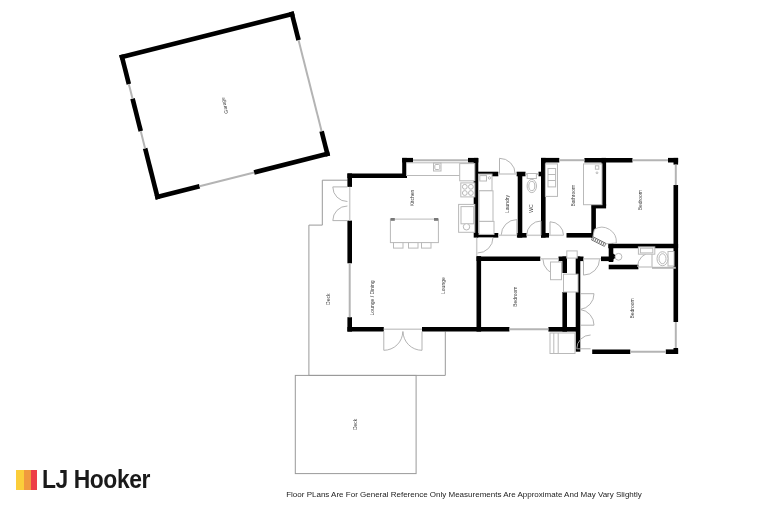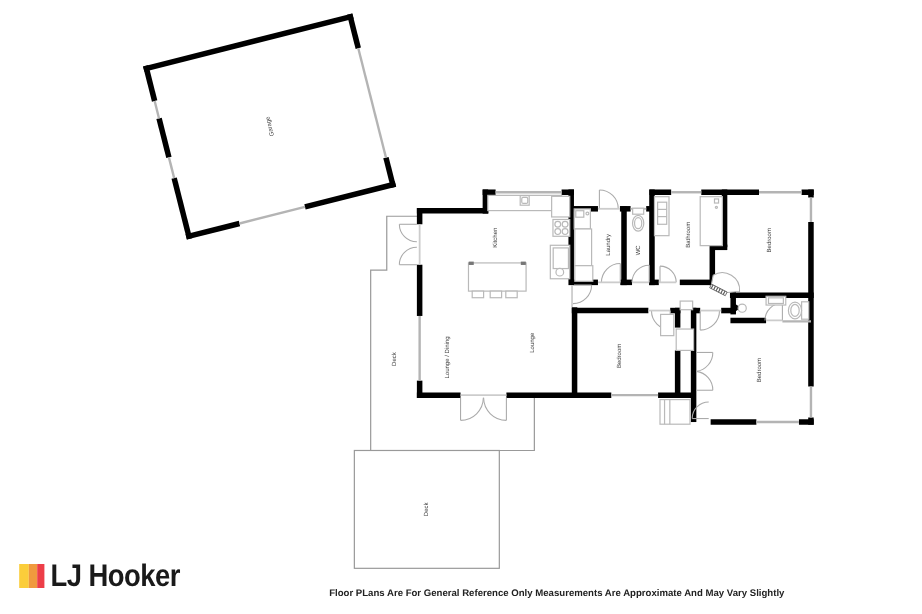--- a/index.html
+++ b/index.html
@@ -355,14 +355,14 @@
 </svg>
 
 <div style="position:absolute;left:16px;top:470px;width:21px;height:19.5px;">
   <div style="position:absolute;left:0;top:0;width:7.5px;height:19.5px;background:#fbcd3a;"></div>
   <div style="position:absolute;left:7.5px;top:0;width:7px;height:19.5px;background:#f0993e;"></div>
   <div style="position:absolute;left:14.5px;top:0;width:6.5px;height:19.5px;background:#ed3e48;"></div>
 </div>
 
 <div style="position:absolute;left:42px;top:464px;color:#1a1a1a;font-weight:bold;font-size:26px;letter-spacing:-0.5px;transform:scaleX(0.88);transform-origin:0 0;">LJ Hooker</div>
 
-<div style="position:absolute;left:164px;top:490px;width:600px;text-align:center;font-size:8px;font-weight:bold;color:#222;">Floor PLans Are For General Reference Only Measurements Are Approximate And May Vary Slightly</div>
+<div style="position:absolute;left:164px;top:490px;width:600px;text-align:center;font-size:8px;font-weight:normal;color:#222;">Floor PLans Are For General Reference Only Measurements Are Approximate And May Vary Slightly</div>
 </div>
 
 </body></html>

